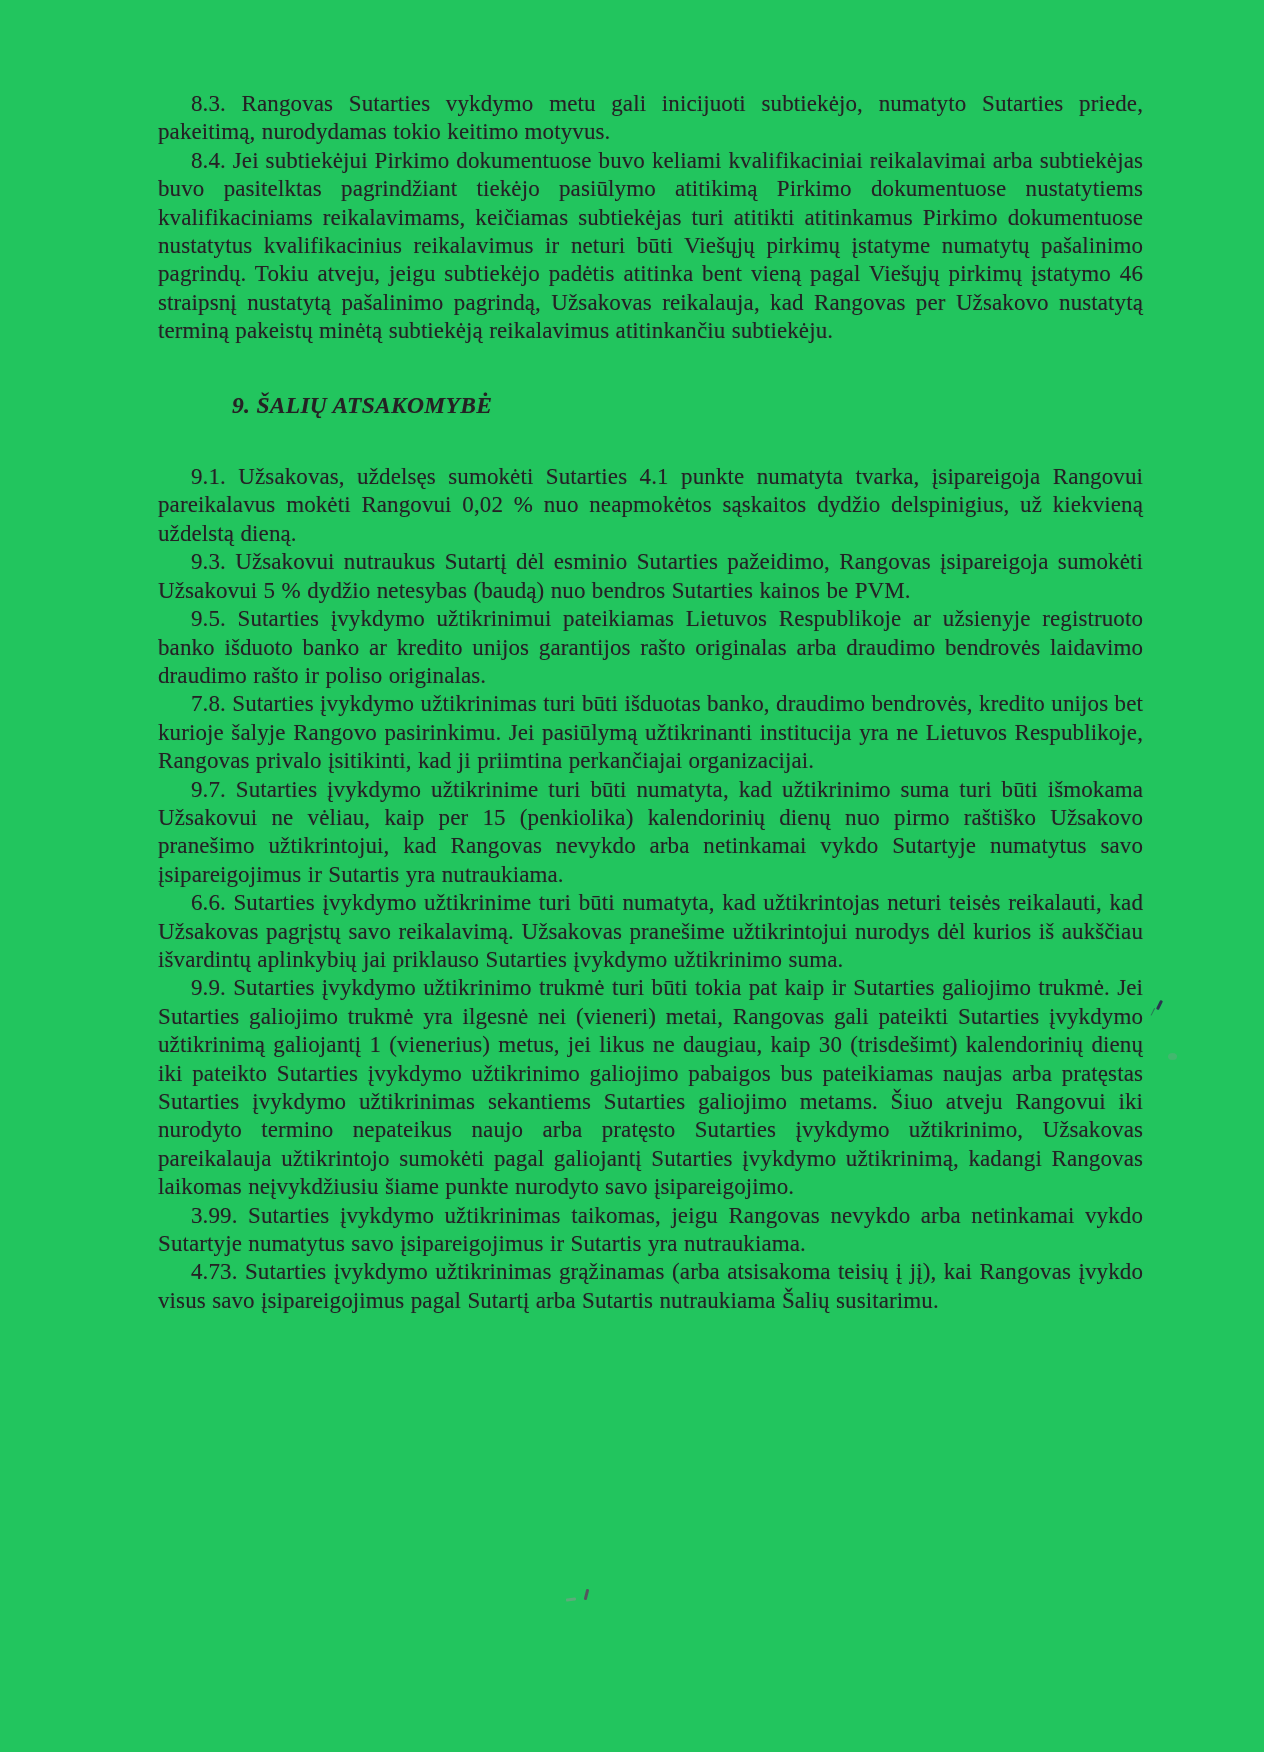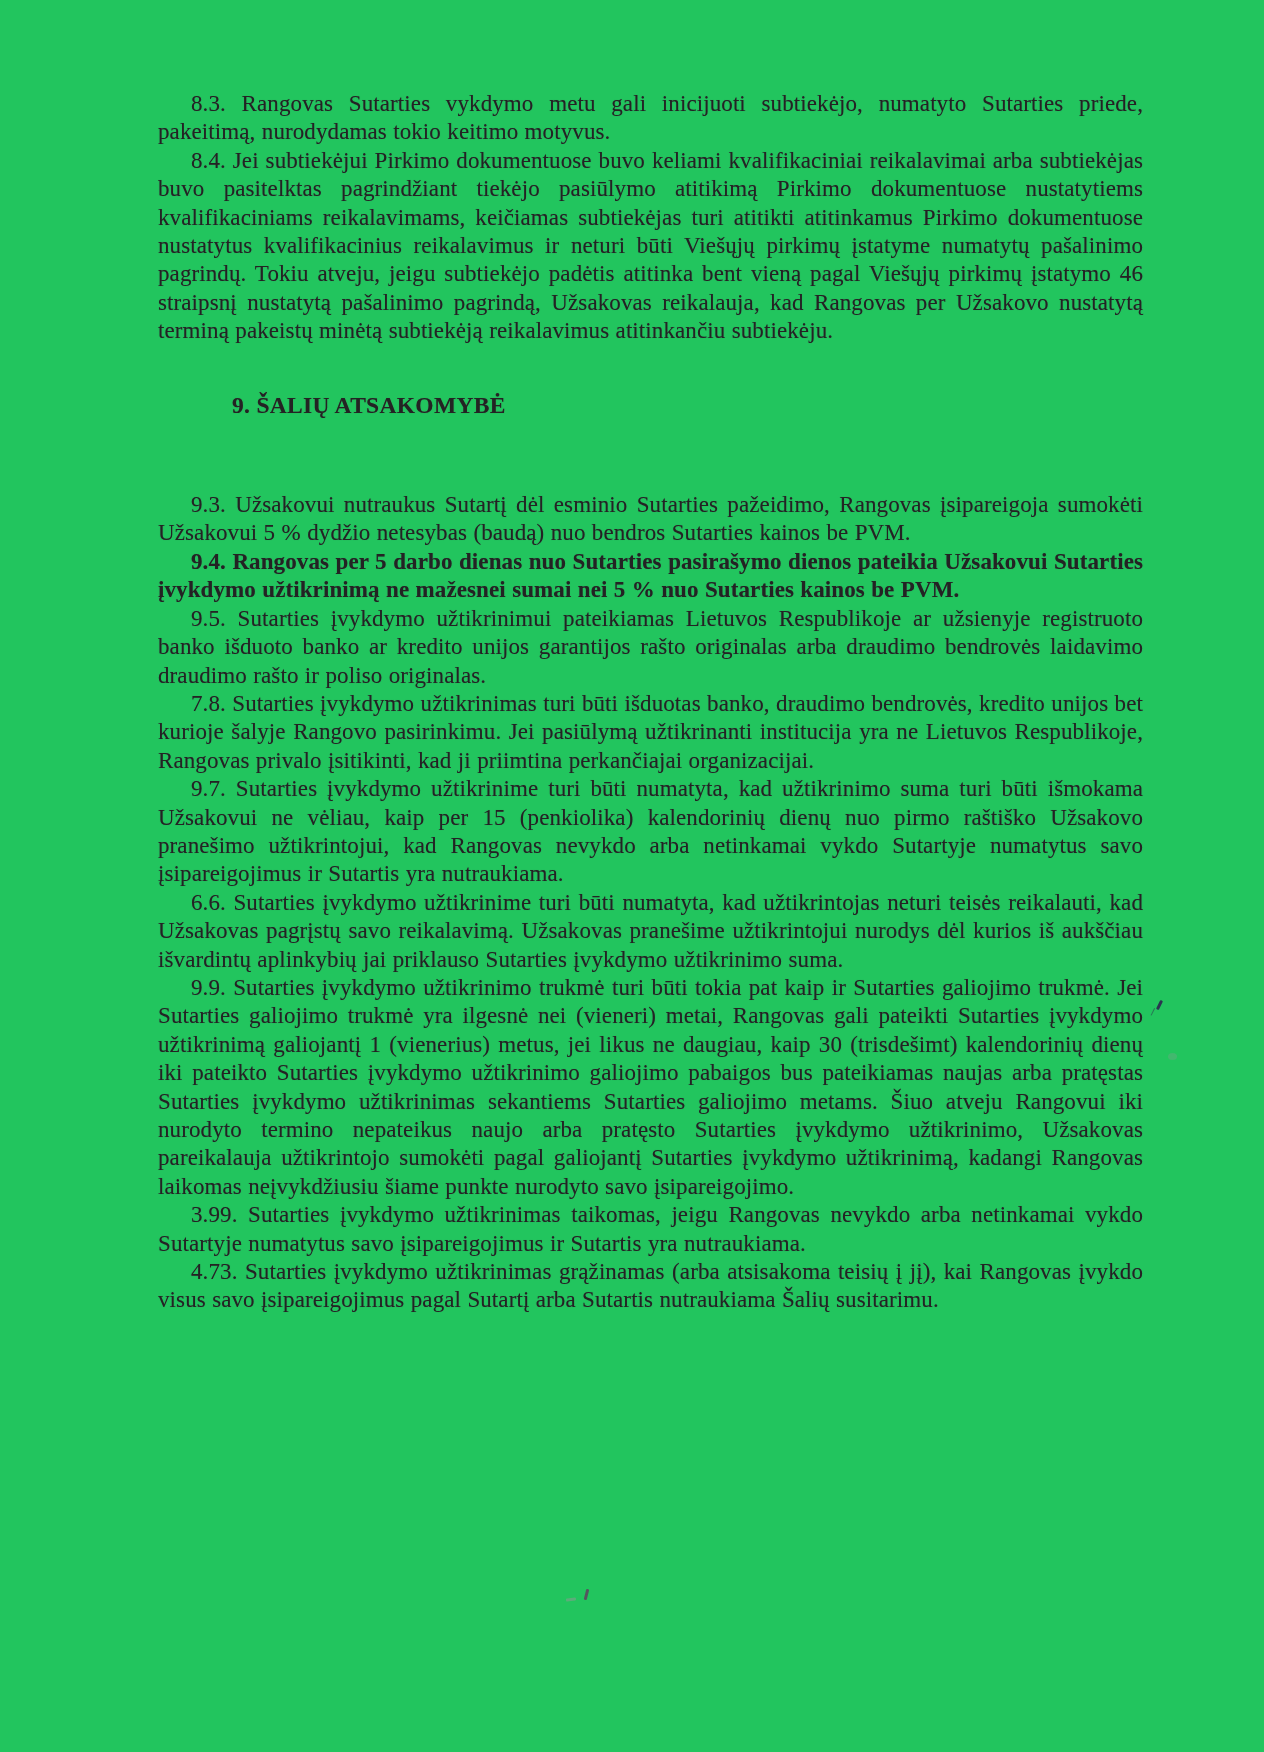--- a/index.html
+++ b/index.html
@@ -29,27 +29,28 @@
     text-align: justify;
     text-indent: 33px;
     letter-spacing: 0.1px;
     word-spacing: 0.5px;
     text-shadow: 0 0 0.7px rgba(80, 50, 90, 0.45);
   }
   .text-block p.clause.bold {
     font-weight: bold;
   }
   .text-block h2.section-heading {
-    margin: 45px 0 72px 0;
+    margin: 45px 0 44px 0;
     padding-left: 74px;
     font-size: 23.5px;
     line-height: 28.4px;
     font-weight: bold;
     letter-spacing: 0.3px;
     text-shadow: 0 0 0.7px rgba(90, 40, 70, 0.5);
+    font-style: italic;
   }
   
   .artifact {
     position: absolute;
     pointer-events: none;
   }
   .artifact-right-tick {
     left: 1158px;
     top: 1000px;
     width: 3px;
@@ -88,22 +89,22 @@
 </style>
 </head>
 <body>
 
 <div class="scan-page">
   <main class="text-block">
 
   <p class="clause">8.3. Rangovas Sutarties vykdymo metu gali inicijuoti subtiekėjo, numatyto Sutarties priede, pakeitimą, nurodydamas tokio keitimo motyvus.</p>
       <p class="clause">8.4. Jei subtiekėjui Pirkimo dokumentuose buvo keliami kvalifikaciniai reikalavimai arba subtiekėjas buvo pasitelktas pagrindžiant tiekėjo pasiūlymo atitikimą Pirkimo dokumentuose nustatytiems kvalifikaciniams reikalavimams, keičiamas subtiekėjas turi atitikti atitinkamus Pirkimo dokumentuose nustatytus kvalifikacinius reikalavimus ir neturi būti Viešųjų pirkimų įstatyme numatytų pašalinimo pagrindų. Tokiu atveju, jeigu subtiekėjo padėtis atitinka bent vieną pagal Viešųjų pirkimų įstatymo 46 straipsnį nustatytą pašalinimo pagrindą, Užsakovas reikalauja, kad Rangovas per Užsakovo nustatytą terminą pakeistų minėtą subtiekėją reikalavimus atitinkančiu subtiekėju.</p>
       <h2 class="section-heading">9. ŠALIŲ ATSAKOMYBĖ</h2>
+      <p class="clause">9.1. Užsakovas, uždelsęs sumokėti Sutarties 4.1 punkte numatyta tvarka, įsipareigoja Rangovui pareikalavus mokėti Rangovui 0,02 % nuo neapmokėtos sąskaitos dydžio delspinigius, už kiekvieną uždelstą dieną.</p>
       <p class="clause">9.3. Užsakovui nutraukus Sutartį dėl esminio Sutarties pažeidimo, Rangovas įsipareigoja sumokėti Užsakovui 5 % dydžio netesybas (baudą) nuo bendros Sutarties kainos be PVM.</p>
-      <p class="clause bold">9.4. Rangovas per 5 darbo dienas nuo Sutarties pasirašymo dienos pateikia Užsakovui Sutarties įvykdymo užtikrinimą ne mažesnei sumai nei 5 % nuo Sutarties kainos be PVM.</p>
       <p class="clause">9.5. Sutarties įvykdymo užtikrinimui pateikiamas Lietuvos Respublikoje ar užsienyje registruoto banko išduoto banko ar kredito unijos garantijos rašto originalas arba draudimo bendrovės laidavimo draudimo rašto ir poliso originalas.</p>
       <p class="clause">7.8. Sutarties įvykdymo užtikrinimas turi būti išduotas banko, draudimo bendrovės, kredito unijos bet kurioje šalyje Rangovo pasirinkimu. Jei pasiūlymą užtikrinanti institucija yra ne Lietuvos Respublikoje, Rangovas privalo įsitikinti, kad ji priimtina perkančiajai organizacijai.</p>
       <p class="clause">9.7. Sutarties įvykdymo užtikrinime turi būti numatyta, kad užtikrinimo suma turi būti išmokama Užsakovui ne vėliau, kaip per 15 (penkiolika) kalendorinių dienų nuo pirmo raštiško Užsakovo pranešimo užtikrintojui, kad Rangovas nevykdo arba netinkamai vykdo Sutartyje numatytus savo įsipareigojimus ir Sutartis yra nutraukiama.</p>
       <p class="clause">6.6. Sutarties įvykdymo užtikrinime turi būti numatyta, kad užtikrintojas neturi teisės reikalauti, kad Užsakovas pagrįstų savo reikalavimą. Užsakovas pranešime užtikrintojui nurodys dėl kurios iš aukščiau išvardintų aplinkybių jai priklauso Sutarties įvykdymo užtikrinimo suma.</p>
       <p class="clause">9.9. Sutarties įvykdymo užtikrinimo trukmė turi būti tokia pat kaip ir Sutarties galiojimo trukmė. Jei Sutarties galiojimo trukmė yra ilgesnė nei (vieneri) metai, Rangovas gali pateikti Sutarties įvykdymo užtikrinimą galiojantį 1 (vienerius) metus, jei likus ne daugiau, kaip 30 (trisdešimt) kalendorinių dienų iki pateikto Sutarties įvykdymo užtikrinimo galiojimo pabaigos bus pateikiamas naujas arba pratęstas Sutarties įvykdymo užtikrinimas sekantiems Sutarties galiojimo metams. Šiuo atveju Rangovui iki nurodyto termino nepateikus naujo arba pratęsto Sutarties įvykdymo užtikrinimo, Užsakovas pareikalauja užtikrintojo sumokėti pagal galiojantį Sutarties įvykdymo užtikrinimą, kadangi Rangovas laikomas neįvykdžiusiu šiame punkte nurodyto savo įsipareigojimo.</p>
       <p class="clause">3.99. Sutarties įvykdymo užtikrinimas taikomas, jeigu Rangovas nevykdo arba netinkamai vykdo Sutartyje numatytus savo įsipareigojimus ir Sutartis yra nutraukiama.</p>
       <p class="clause">4.73. Sutarties įvykdymo užtikrinimas grąžinamas (arba atsisakoma teisių į jį), kai Rangovas įvykdo visus savo įsipareigojimus pagal Sutartį arba Sutartis nutraukiama Šalių susitarimu.</p>
     </main>
 
   <div class="artifact artifact-right-tick"></div>

